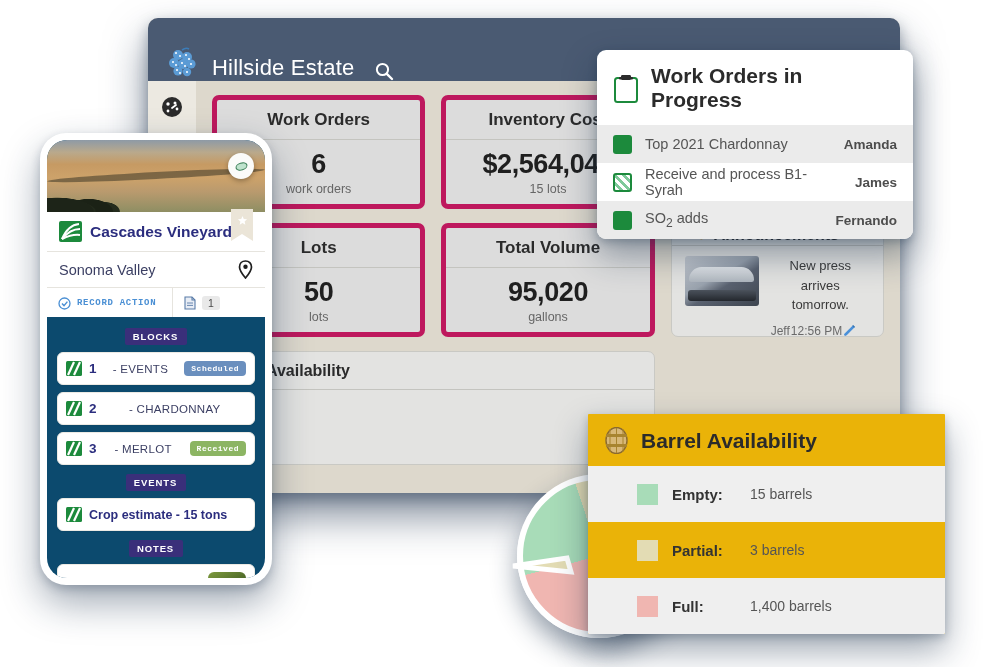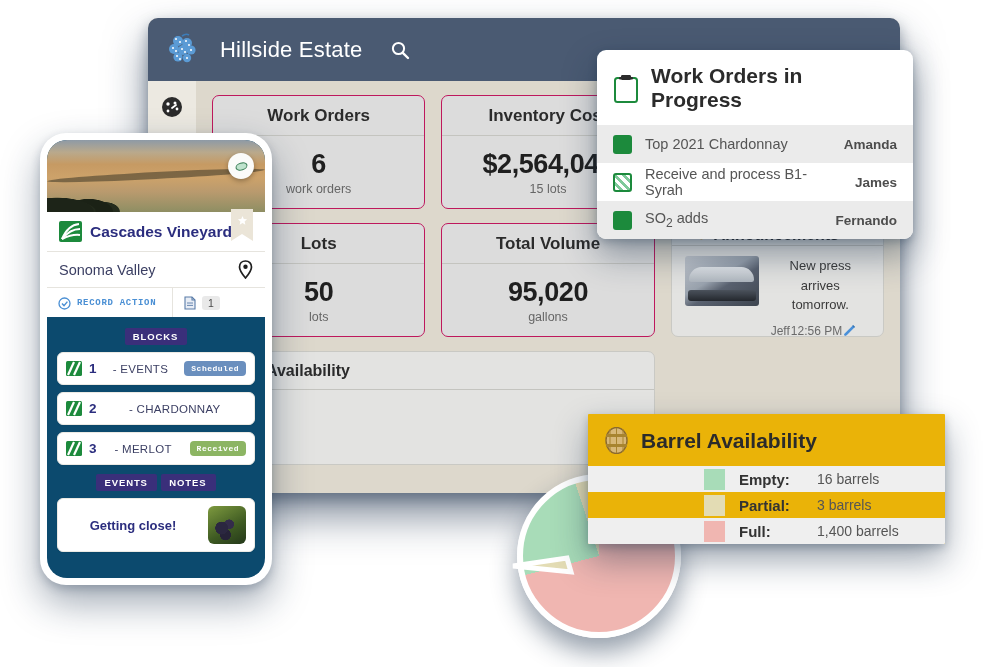--- a/index.html
+++ b/index.html
@@ -15,39 +15,39 @@
   .app-window {
     position: absolute; left: 148px; top: 18px;
     width: 752px; height: 475px;
     border-radius: 10px;
     background: #ddd8cc;
     box-shadow: 0 22px 42px rgba(21,42,69,.55), 0 6px 14px rgba(21,42,69,.35);
     overflow: hidden;
   }
   .app-header {
     height: 63px; background: #4a5a72;
-    display: flex; align-items: center; gap: 20px; padding: 0 18px;
+    display: flex; align-items: flex-end; gap: 12px; padding: 0 18px;
   }
   .logo-grapes { width: 34px; height: 34px; flex: 0 0 auto; }
   .app-title { color: #fff; font-size: 22px; font-weight: 400; letter-spacing:.2px; }
   .search-ico { margin-left: 8px; width:20px;height:20px; flex:0 0 auto; }
 
   .app-body { display: flex; height: calc(100% - 63px); }
   .side-rail {
     width: 48px; background: #ece9e1; flex: 0 0 auto;
     padding-top: 14px; display: flex; flex-direction: column; align-items: center;
   }
   .rail-icon { width: 24px; height: 24px; }
   .content-area {
     flex: 1; padding: 14px 16px; position: relative;
     display: grid; grid-template-columns: 1fr 1fr 1fr;
     grid-auto-rows: 114px; gap: 14px 16px; align-content: start;
   }
   .stat-card {
-    background: #dcdcdc; border: 1px solid #be185d; border-radius: 7px;
+    background: #dcdcdc; border: 5px solid #be185d; border-radius: 7px;
     display: flex; flex-direction: column; overflow: hidden;
   }
   .stat-head {
     height: 40px; display: flex; align-items: center; justify-content: center;
     font-size: 17px; font-weight: bold; color: #2b2b2b;
     border-bottom: 1px solid #c4c4bf;
   }
   .stat-body {
     flex: 1; display: flex; flex-direction: column;
     align-items: center; justify-content: center; gap: 2px;
@@ -105,22 +105,22 @@
   
   .barrel-panel {
     position: absolute; left: 588px; top: 414px; width: 357px;
     background: #eab308; border-radius: 1px; overflow: hidden;
     box-shadow: 0 16px 34px rgba(21,42,69,.42), 0 3px 9px rgba(21,42,69,.25);
   }
   .barrel-head { display: flex; align-items: center; gap: 12px; padding: 13px 16px 12px; }
   .barrel-title { font-size: 21px; font-weight: bold; color: #2b2b2b; }
   .barrel-ico { width: 25px; height: 27px; flex: 0 0 auto; }
   .barrel-row {
-    display: flex; align-items: center; height: 26px;
-    padding-left: 116px; font-size: 15px;
+    display: flex; align-items: center; height: 56px;
+    padding-left: 49px; font-size: 15px;
   }
   .barrel-row.alt { background: #efefef; }
   .b-swatch { width: 21px; height: 21px; flex: 0 0 auto; margin-right: 14px; }
   .b-label { font-weight: bold; color: #333; width: 78px; }
   .b-count { color: #555; font-size: 14px; }
 
   .pie-wrap { position: absolute; left: 505px; top: 462px; width: 188px; height: 188px; }
   .pie-disc {
     position: absolute; left: 12px; top: 12px; width: 164px; height: 164px;
     border-radius: 50%; border: 6px solid #fff;
@@ -414,21 +414,21 @@
           <line x1="12.5" y1="1" x2="12.5" y2="26" stroke="#a8842f" stroke-width="1"></line>
           <line x1="19" y1="2" x2="19" y2="25" stroke="#a8842f" stroke-width="1"></line>
         </svg>
       </span>
       <span class="barrel-title">Barrel Availability</span>
     </div>
 
     <div class="barrel-row alt">
       <span class="b-swatch" style="background:#a8dcb8;"></span>
       <span class="b-label">Empty:</span>
-      <span class="b-count">16 barrels</span>
+      <span class="b-count">15 barrels</span>
     </div>
     <div class="barrel-row">
       <span class="b-swatch" style="background:#e3dcb4;"></span>
       <span class="b-label">Partial:</span>
       <span class="b-count">3 barrels</span>
     </div>
     <div class="barrel-row alt">
       <span class="b-swatch" style="background:#f0b6b1;"></span>
       <span class="b-label">Full:</span>
       <span class="b-count">1,400 barrels</span>
@@ -541,20 +541,32 @@
               </g>
             </svg>
           </span>
           <span class="blk-num">3</span>
           <span class="blk-var">- MERLOT</span>
           <span class="pill recv">Received</span>
         </div>
 
         <div class="sect-label">EVENTS</div>
 
+        <div class="row-card">
+          <span class="blk-ico">
+            <svg viewBox="0 0 16 15" width="16" height="15">
+              <rect width="16" height="15" rx="1.5" fill="#1c8a3c"></rect>
+              <g stroke="#ffffff" stroke-width="2.2">
+                <line x1="2" y1="14" x2="8" y2="1"></line>
+                  <line x1="8" y1="14" x2="14" y2="1"></line>
+              </g>
+            </svg>
+          </span>
+          <span class="evt-txt">Crop estimate - 15 tons</span>
+        </div>
 
         <div class="sect-label">NOTES</div>
 
         <div class="note-card">
           <div class="note-main">
             <div class="note-title">Getting close!</div>
 
           </div>
           <div class="note-thumb"></div>
         </div>

